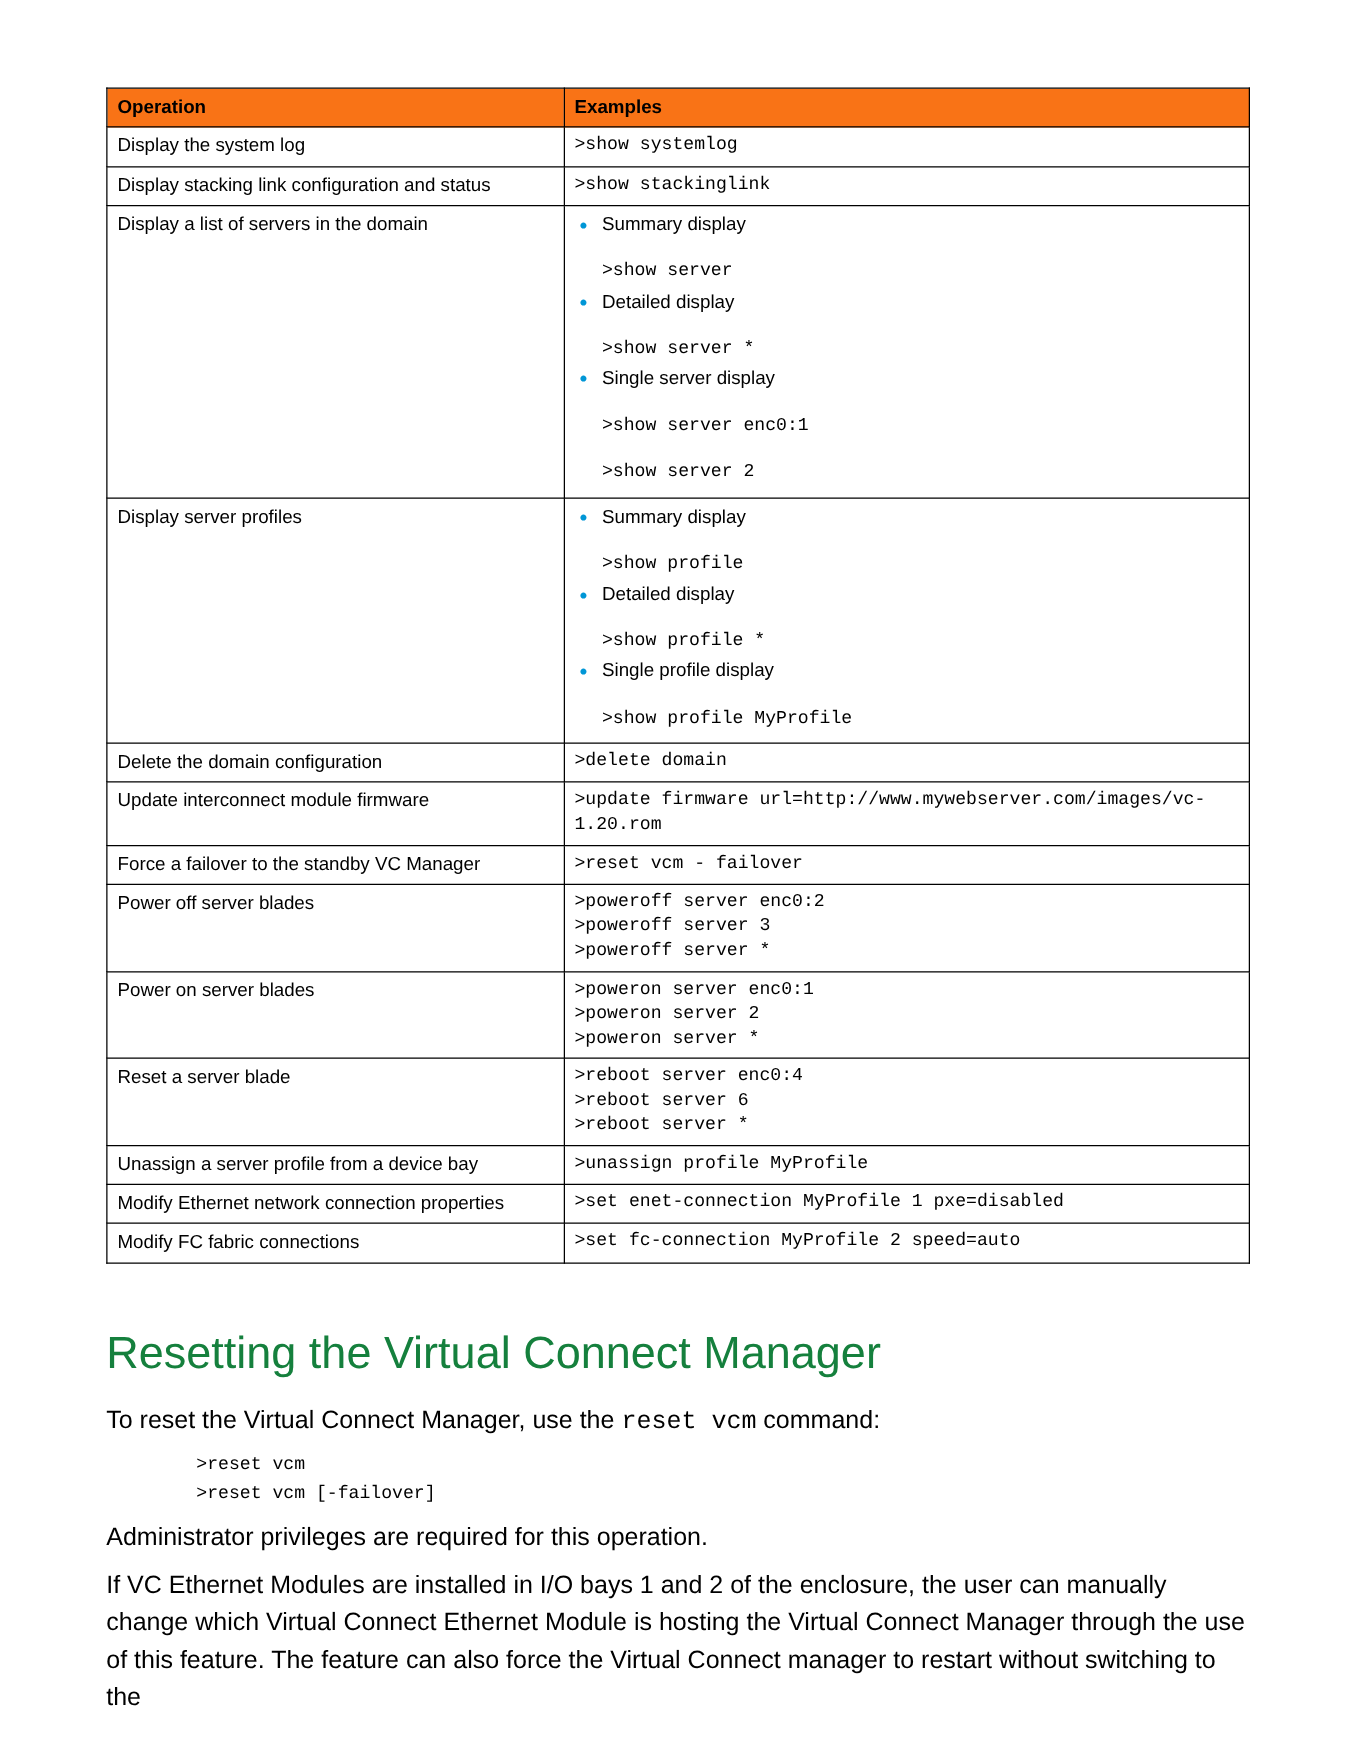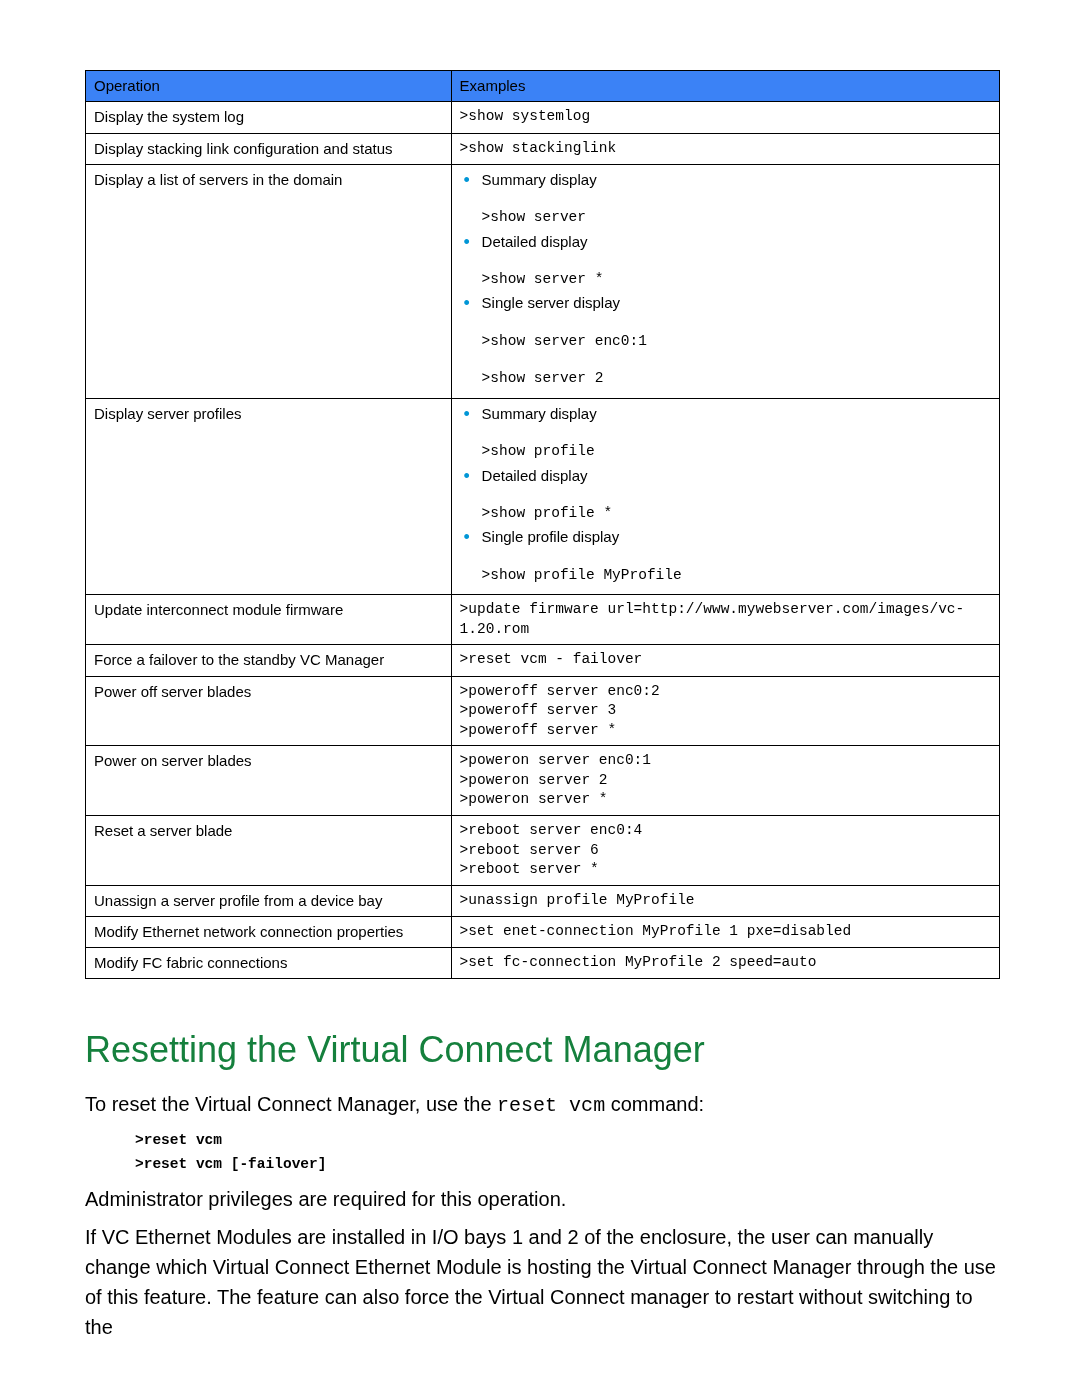--- a/index.html
+++ b/index.html
@@ -19,22 +19,22 @@
     font-size: 15px;
   }
   th, td {
     border: 1px solid #000;
     padding: 5px 8px;
     text-align: left;
     vertical-align: top;
     line-height: 1.35;
   }
   th {
-    font-weight: normal;
-    background: #3b82f6;
+    font-weight: bold;
+    background: #f97316;
   }
   .col-op { width: 40%; }
   .mono {
     font-family: "Courier New", Courier, monospace;
     font-size: 14.5px;
   }
   ul.bullets {
     list-style: none;
     margin: 0;
     padding: 0;
@@ -63,22 +63,21 @@
     font-weight: normal;
     margin: 50px 0 18px 0;
     font-family: Arial, Helvetica, sans-serif;
   }
   .para {
     font-size: 20px;
     line-height: 1.5;
     margin: 8px 0;
   }
   .indent-block {
-    margin: 6px 0 6px 50px;
-    font-weight: bold;
+    margin: 6px 0 6px 72px;
   }
   .indent-block .mono {
     display: block;
     line-height: 1.6;
   }
   .inline-mono {
     font-family: "Courier New", Courier, monospace;
   }
   .footer {
     text-align: right;
@@ -126,20 +125,26 @@
           <td>Display server profiles</td>
           <td>
             <ul class="bullets">
               <li><span>Summary display</span><span class="sub mono">&gt;show profile</span></li>
               <li><span>Detailed display</span><span class="sub mono">&gt;show profile *</span></li>
               <li><span>Single profile display</span><span class="sub mono">&gt;show profile MyProfile</span></li>
             </ul>
           </td>
         </tr>
         <tr>
+          <td>Delete the domain configuration</td>
+          <td>
+            <div class="mono">&gt;delete domain</div>
+          </td>
+        </tr>
+        <tr>
           <td>Update interconnect module firmware</td>
           <td>
             <div class="mono">&gt;update firmware url=http://www.mywebserver.com/images/vc-1.20.rom</div>
           </td>
         </tr>
         <tr>
           <td>Force a failover to the standby VC Manager</td>
           <td>
             <div class="mono">&gt;reset vcm - failover</div>
           </td>

